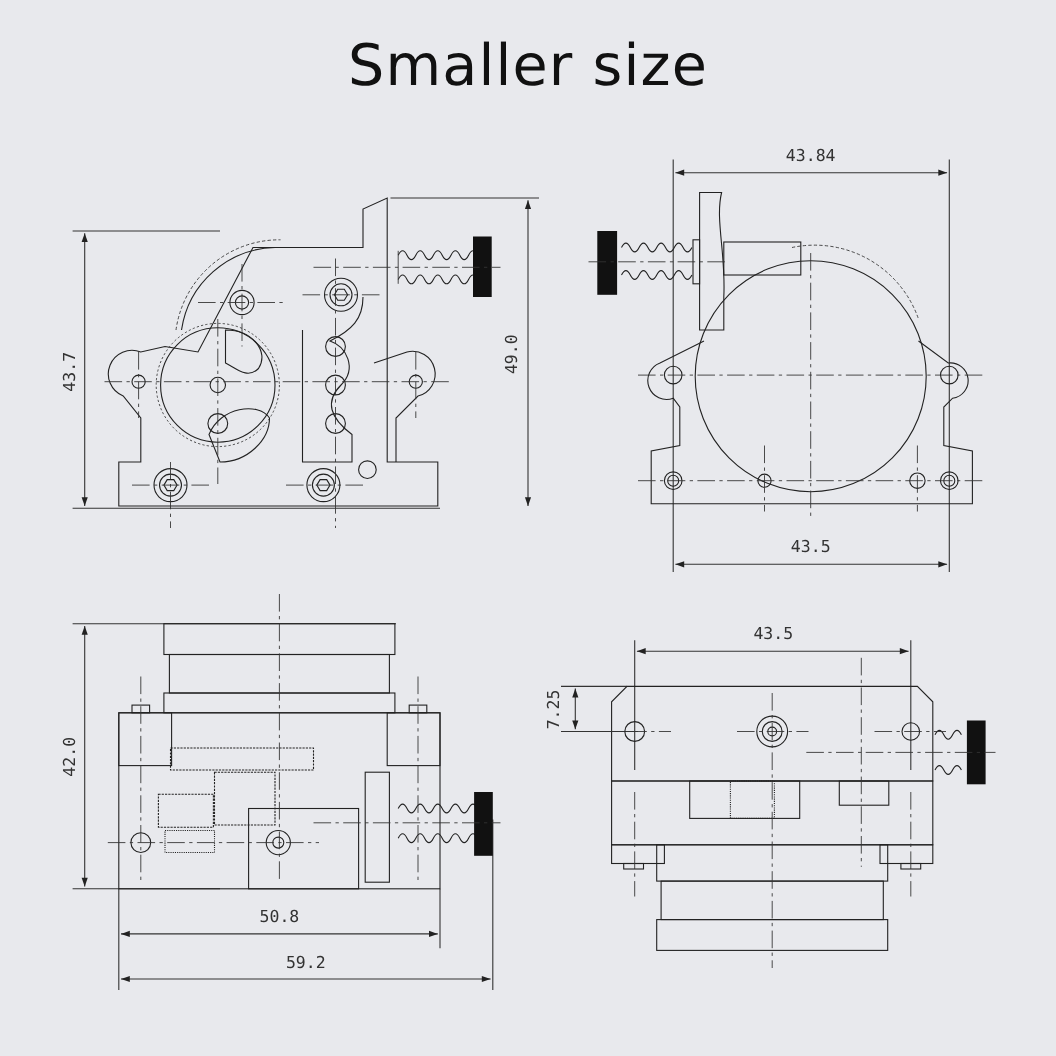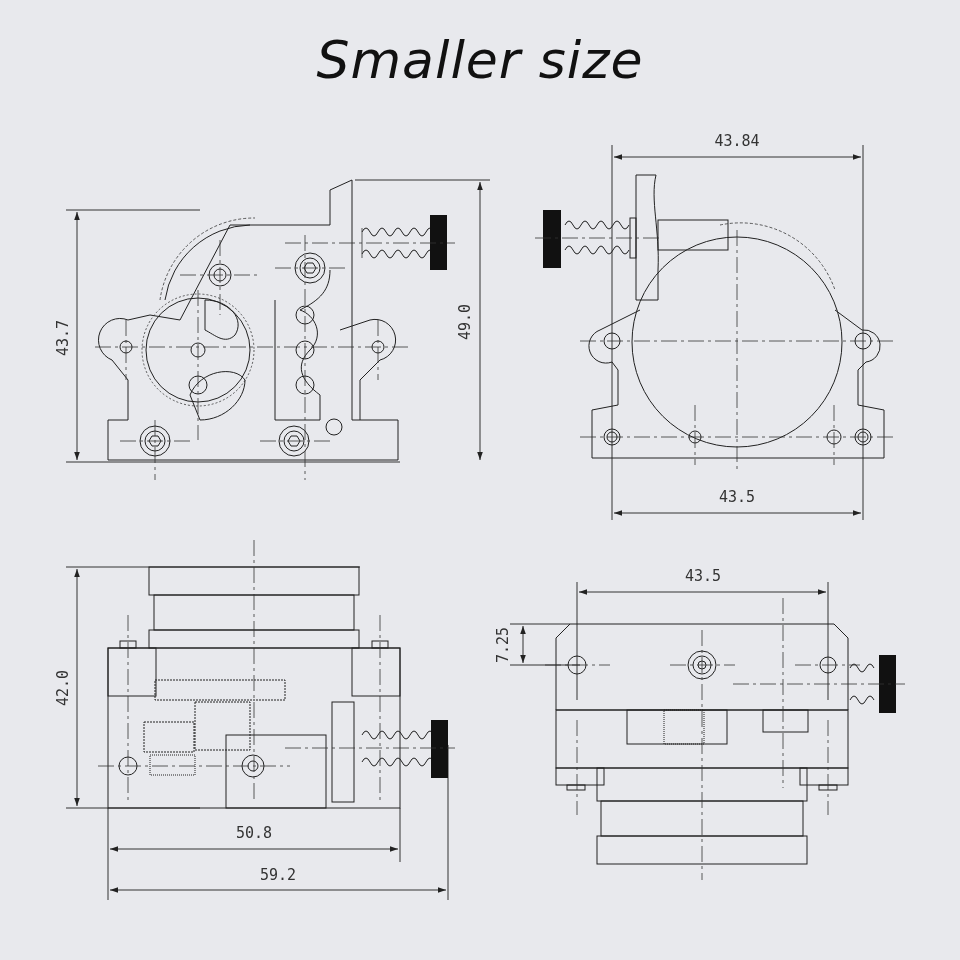--- a/index.html
+++ b/index.html
@@ -1,17 +1,17 @@
 <!DOCTYPE html>
 <html><head>
 <meta charset="utf-8">
 <style>
   html, body { margin: 0; padding: 0; }
   body { width: 960px; height: 960px; background: #e8e9ed; position: relative; overflow: hidden; font-family: "DejaVu Sans", sans-serif; }
-  .title { position: absolute; left: 0; top: 30px; width: 960px; text-align: center; font-size: 52px; font-weight: 500; color: #111; letter-spacing: 1px; font-family: "DejaVu Sans", sans-serif; font-style: italic; }
+  .title { position: absolute; left: 0; top: 30px; width: 960px; text-align: center; font-size: 52px; font-weight: 500; color: #111; letter-spacing: 1px; font-family: "DejaVu Sans", sans-serif; }
   svg.drawing { position: absolute; left: 0; top: 0; }
   .dim-text { font-family: "DejaVu Sans Mono", monospace; font-size: 15px; fill: #333; }
   .ln { stroke: #222; stroke-width: 1; fill: none; }
   .thin { stroke: #333; stroke-width: 0.8; fill: none; }
   .center { stroke: #333; stroke-width: 0.8; fill: none; stroke-dasharray: 16 4 3 4; }
   .dim { stroke: #333; stroke-width: 1; fill: none; }
   .knob { fill: #111; }
 </style>
 </head>
 <body>

